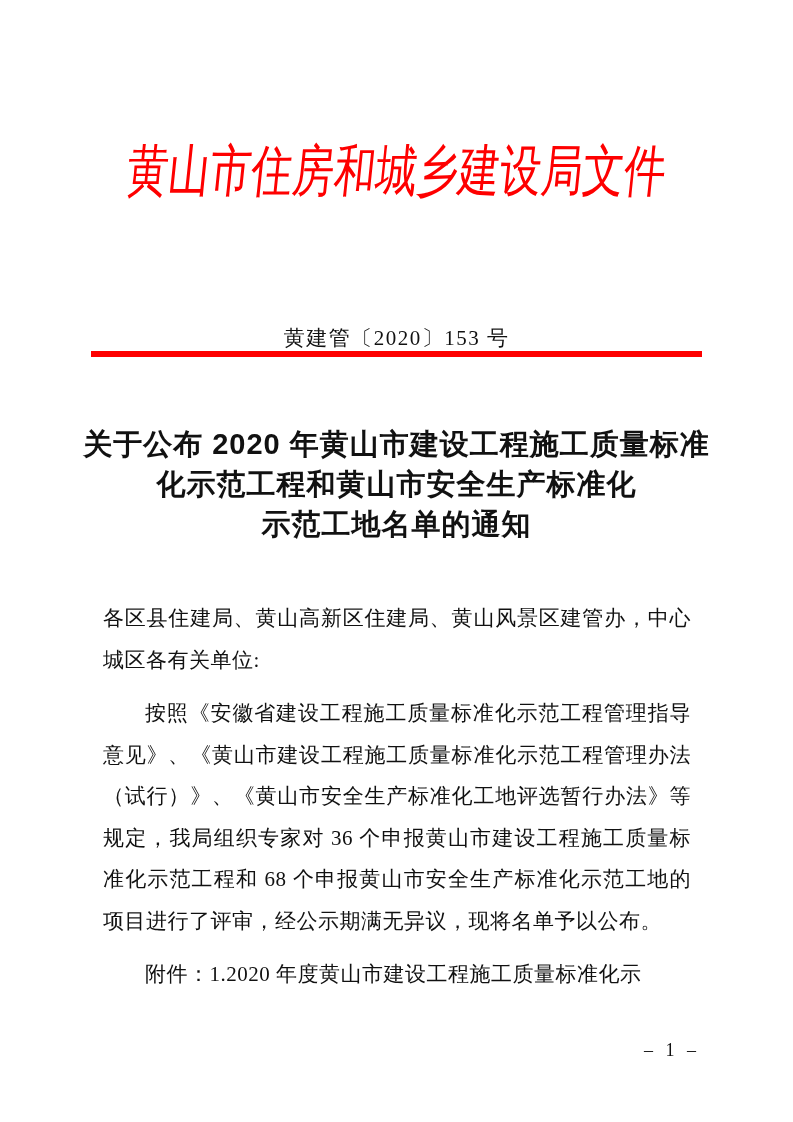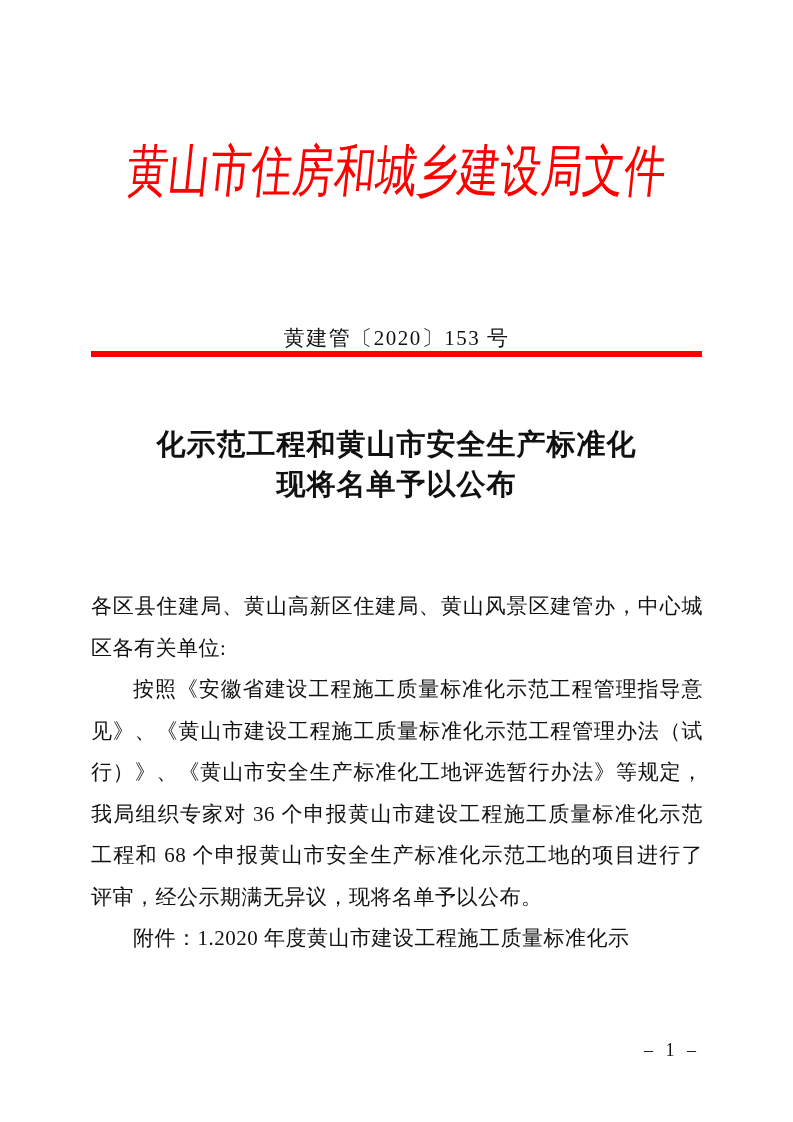--- a/index.html
+++ b/index.html
@@ -70,21 +70,21 @@
     position:absolute;
     top:586px;
     left:91px;
     width:612px;
     font-size:21px;
     line-height:41.5px;
     letter-spacing:0.5px;
     text-align:justify;
     text-justify:inter-character;
   }
-  .body-block p{margin:0;}
+  .body-block p{margin:12px;}
   .para-indent{text-indent:2em;}
   .attachment-line{margin-top:25px;}
   
   .page-number{
     position:absolute;
     top:1040px;
     right:93px;
     font-size:18px;
     letter-spacing:4px;
   }
@@ -94,22 +94,23 @@
 
 <div class="page">
 
   <div class="agency-title">黄山市住房和城乡建设局文件</div>
 
   <div class="doc-number">黄建管〔2020〕153 号</div>
 
   <div class="red-line"></div>
 
   <div class="notice-title">
+    <div>关于公布 2020 年黄山市建设工程施工质量标准</div>
     <div>化示范工程和黄山市安全生产标准化</div>
-    <div>现将名单予以公布</div>
+    <div>示范工地名单的通知</div>
   </div>
 
   <div class="body-block">
     <p>各区县住建局、黄山高新区住建局、黄山风景区建管办，中心城区各有关单位:</p>
     <p class="para-indent">按照《安徽省建设工程施工质量标准化示范工程管理指导意见》、《黄山市建设工程施工质量标准化示范工程管理办法（试行）》、《黄山市安全生产标准化工地评选暂行办法》等规定，我局组织专家对 36 个申报黄山市建设工程施工质量标准化示范工程和 68 个申报黄山市安全生产标准化示范工地的项目进行了评审，经公示期满无异议，现将名单予以公布。</p>
     <p class="para-indent attachment-line">附件：1.2020 年度黄山市建设工程施工质量标准化示</p>
   </div>
 
   <div class="page-number">– 1 –</div>
 

